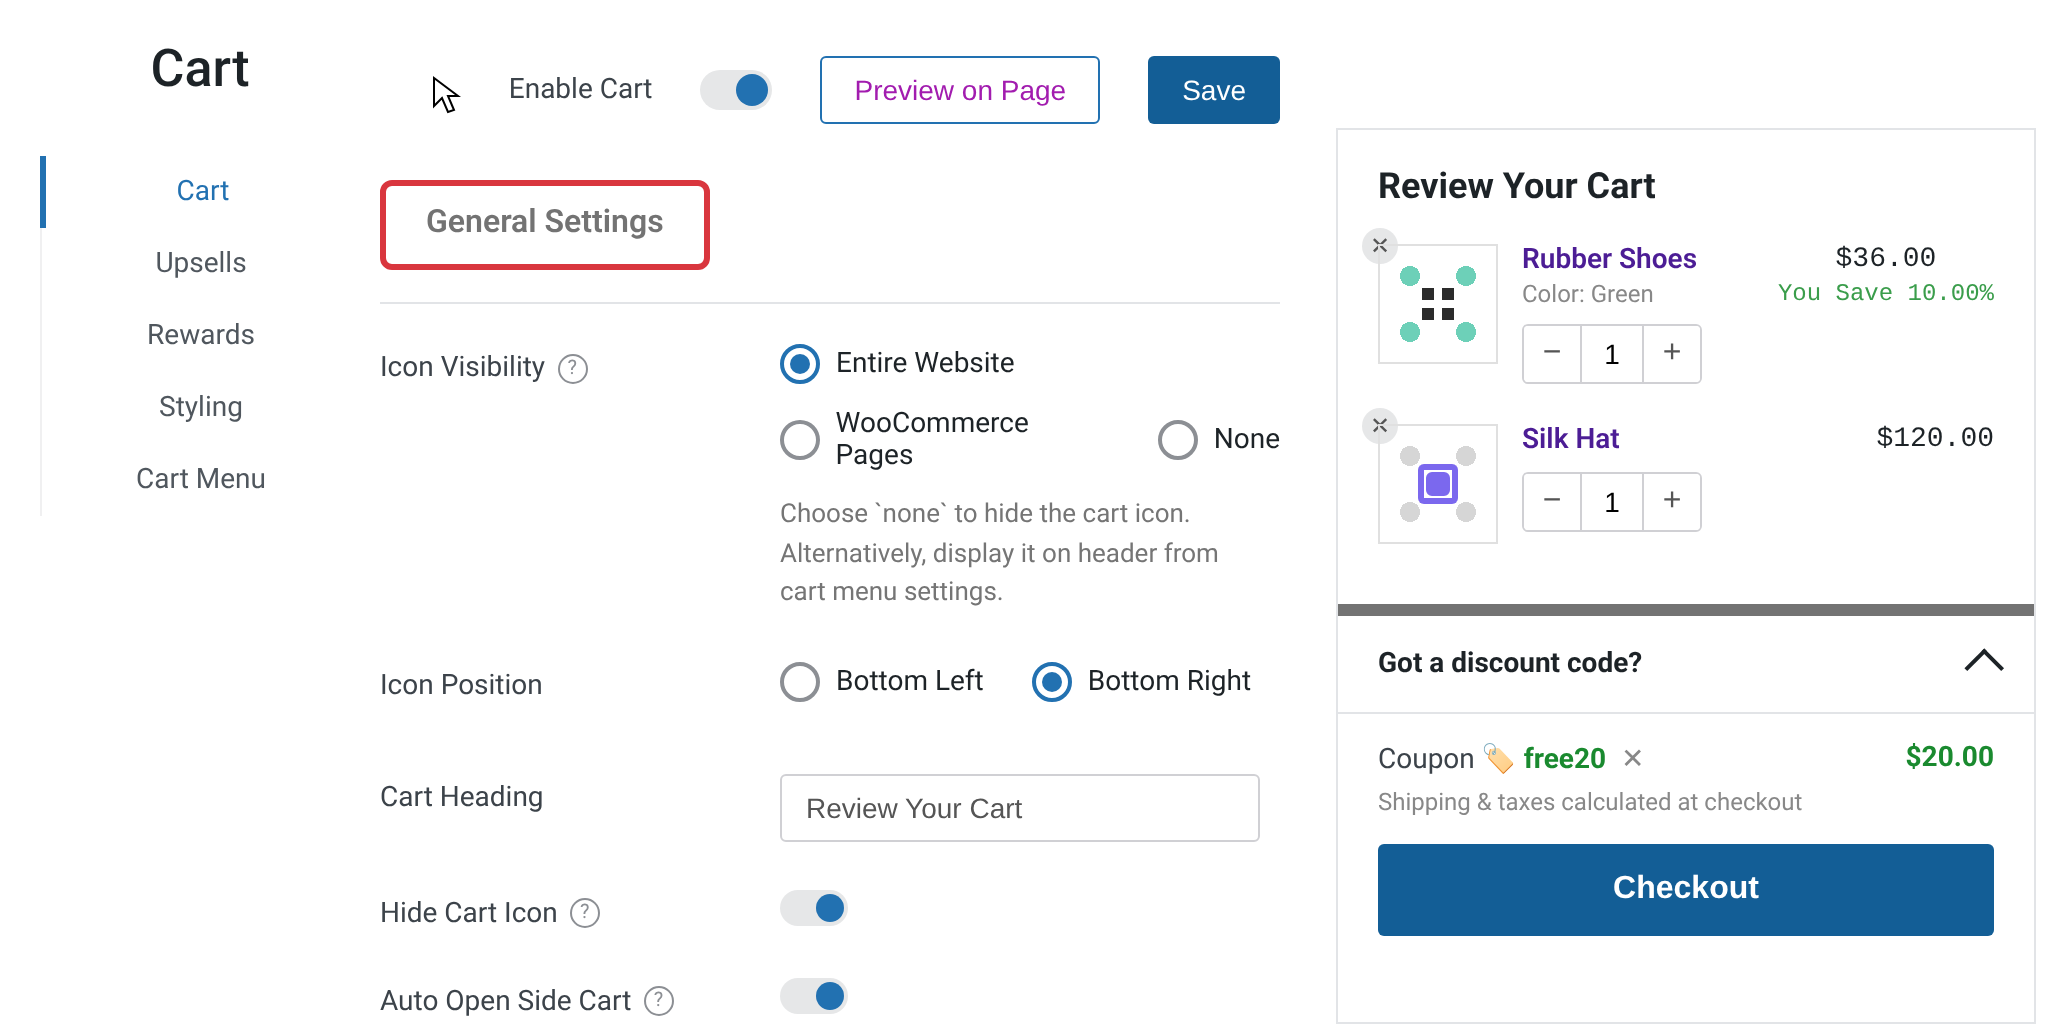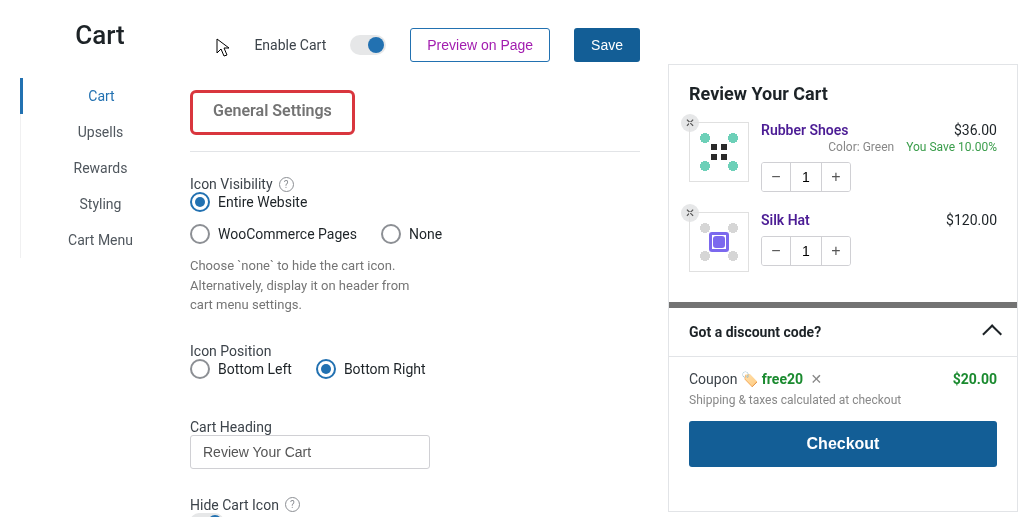--- a/index.html
+++ b/index.html
@@ -50,21 +50,21 @@
   .btn-primary { background: #135e96; color: #fff; }
   .section-header {
     font-size: 16px; font-weight: 600; color: #737373;
     display: inline-block; margin-bottom: 4px;
   }
   .highlight {
     border: 3px solid #d9363e; border-radius: 6px;
     padding: 8px 20px; display: inline-block; margin-bottom: 16px;
   }
   .section-hr { border: none; border-top: 1px solid #e2e4e7; margin: 0 0 20px 0; }
-  .form-row { display: flex; align-items: flex-start; margin-bottom: 24px; flex-direction: column; }
+  .form-row { display: flex; align-items: flex-start; margin-bottom: 24px; }
   .form-label { width: 200px; color: #3c434a; font-size: 14px; padding-top: 4px; display: flex; align-items: center; gap: 6px; }
   .help-icon {
     width: 15px; height: 15px; border: 1.2px solid #8c8f94; border-radius: 50%;
     display: inline-flex; align-items: center; justify-content: center;
     font-size: 10px; color: #8c8f94;
   }
   .form-control { flex: 1; }
   .radio-row { display: flex; align-items: center; gap: 24px; margin-bottom: 12px; }
   .radio { display: inline-flex; align-items: center; gap: 8px; cursor: pointer; }
   .radio-dot {
@@ -130,22 +130,22 @@
   }
   .remove-badge {
     position: absolute; left: -8px; top: -8px;
     width: 18px; height: 18px; border-radius: 50%;
     background: #e6e7e8; color: #555; font-size: 12px;
     display: flex; align-items: center; justify-content: center;
     cursor: pointer;
   }
   .item-info { flex: 1; }
   .item-name { font-weight: 600; color: #4c1d95; font-size: 14px; }
-  .item-meta { font-size: 12px; color: #888; margin-top: 2px; text-align: right; }
-  .item-right { text-align: right; }
+  .item-meta { font-size: 12px; color: #888; margin-top: 2px; }
+  .item-right { text-align: center; font-family: Liberation Mono, monospace; }
   .item-price { font-size: 14px; color: #1d2327; }
   .item-save { font-size: 12px; color: #3a9d4b; margin-top: 2px; }
   .qty {
     display: inline-flex; border: 1px solid #d0d0d4; border-radius: 3px;
     margin-top: 8px; overflow: hidden;
   }
   .qty button {
     width: 28px; height: 28px; border: none; background: #fff;
     color: #555; cursor: pointer; font-size: 16px;
   }

